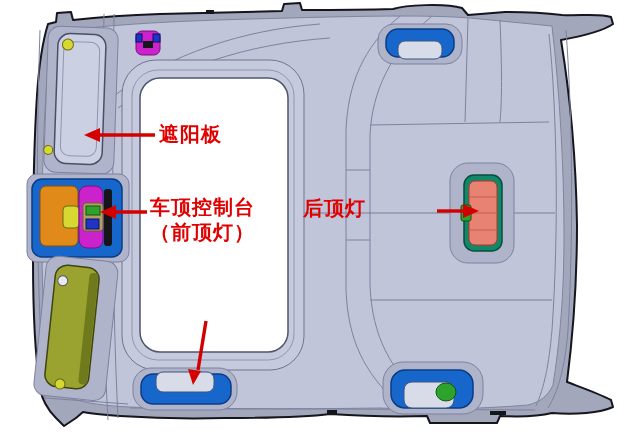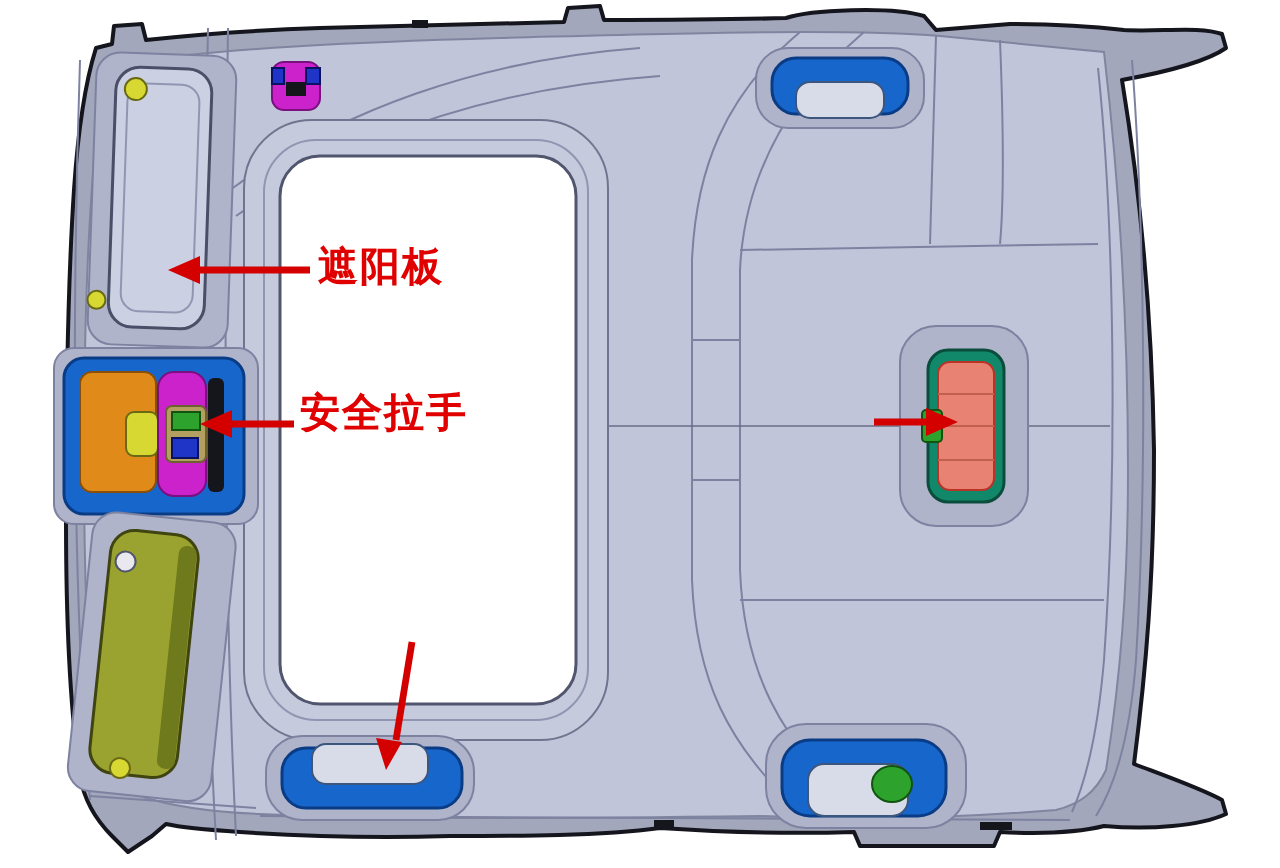--- a/index.html
+++ b/index.html
@@ -174,18 +174,22 @@
       <path class="arrow" d="M 206,321 L 198,370"></path>
       <polygon class="arrowhead" points="193,385 188,369 201,371"></polygon>
     </g>
   </svg>
 
   <div class="callout" style="left:159px;top:122px;">
     <span>遮阳板</span>
   </div>
 
   <div class="callout" style="left:150px;top:195px;">
-    <div>安全拉手</div>
+    <div>车顶控制台</div>
+    <div style="margin-left:-6px;">（前顶灯）</div>
   </div>
 
+  <div class="callout" style="left:303px;top:196px;">
+    <span>后顶灯</span>
+  </div>
 
 
 </div>
 
 </body></html>

